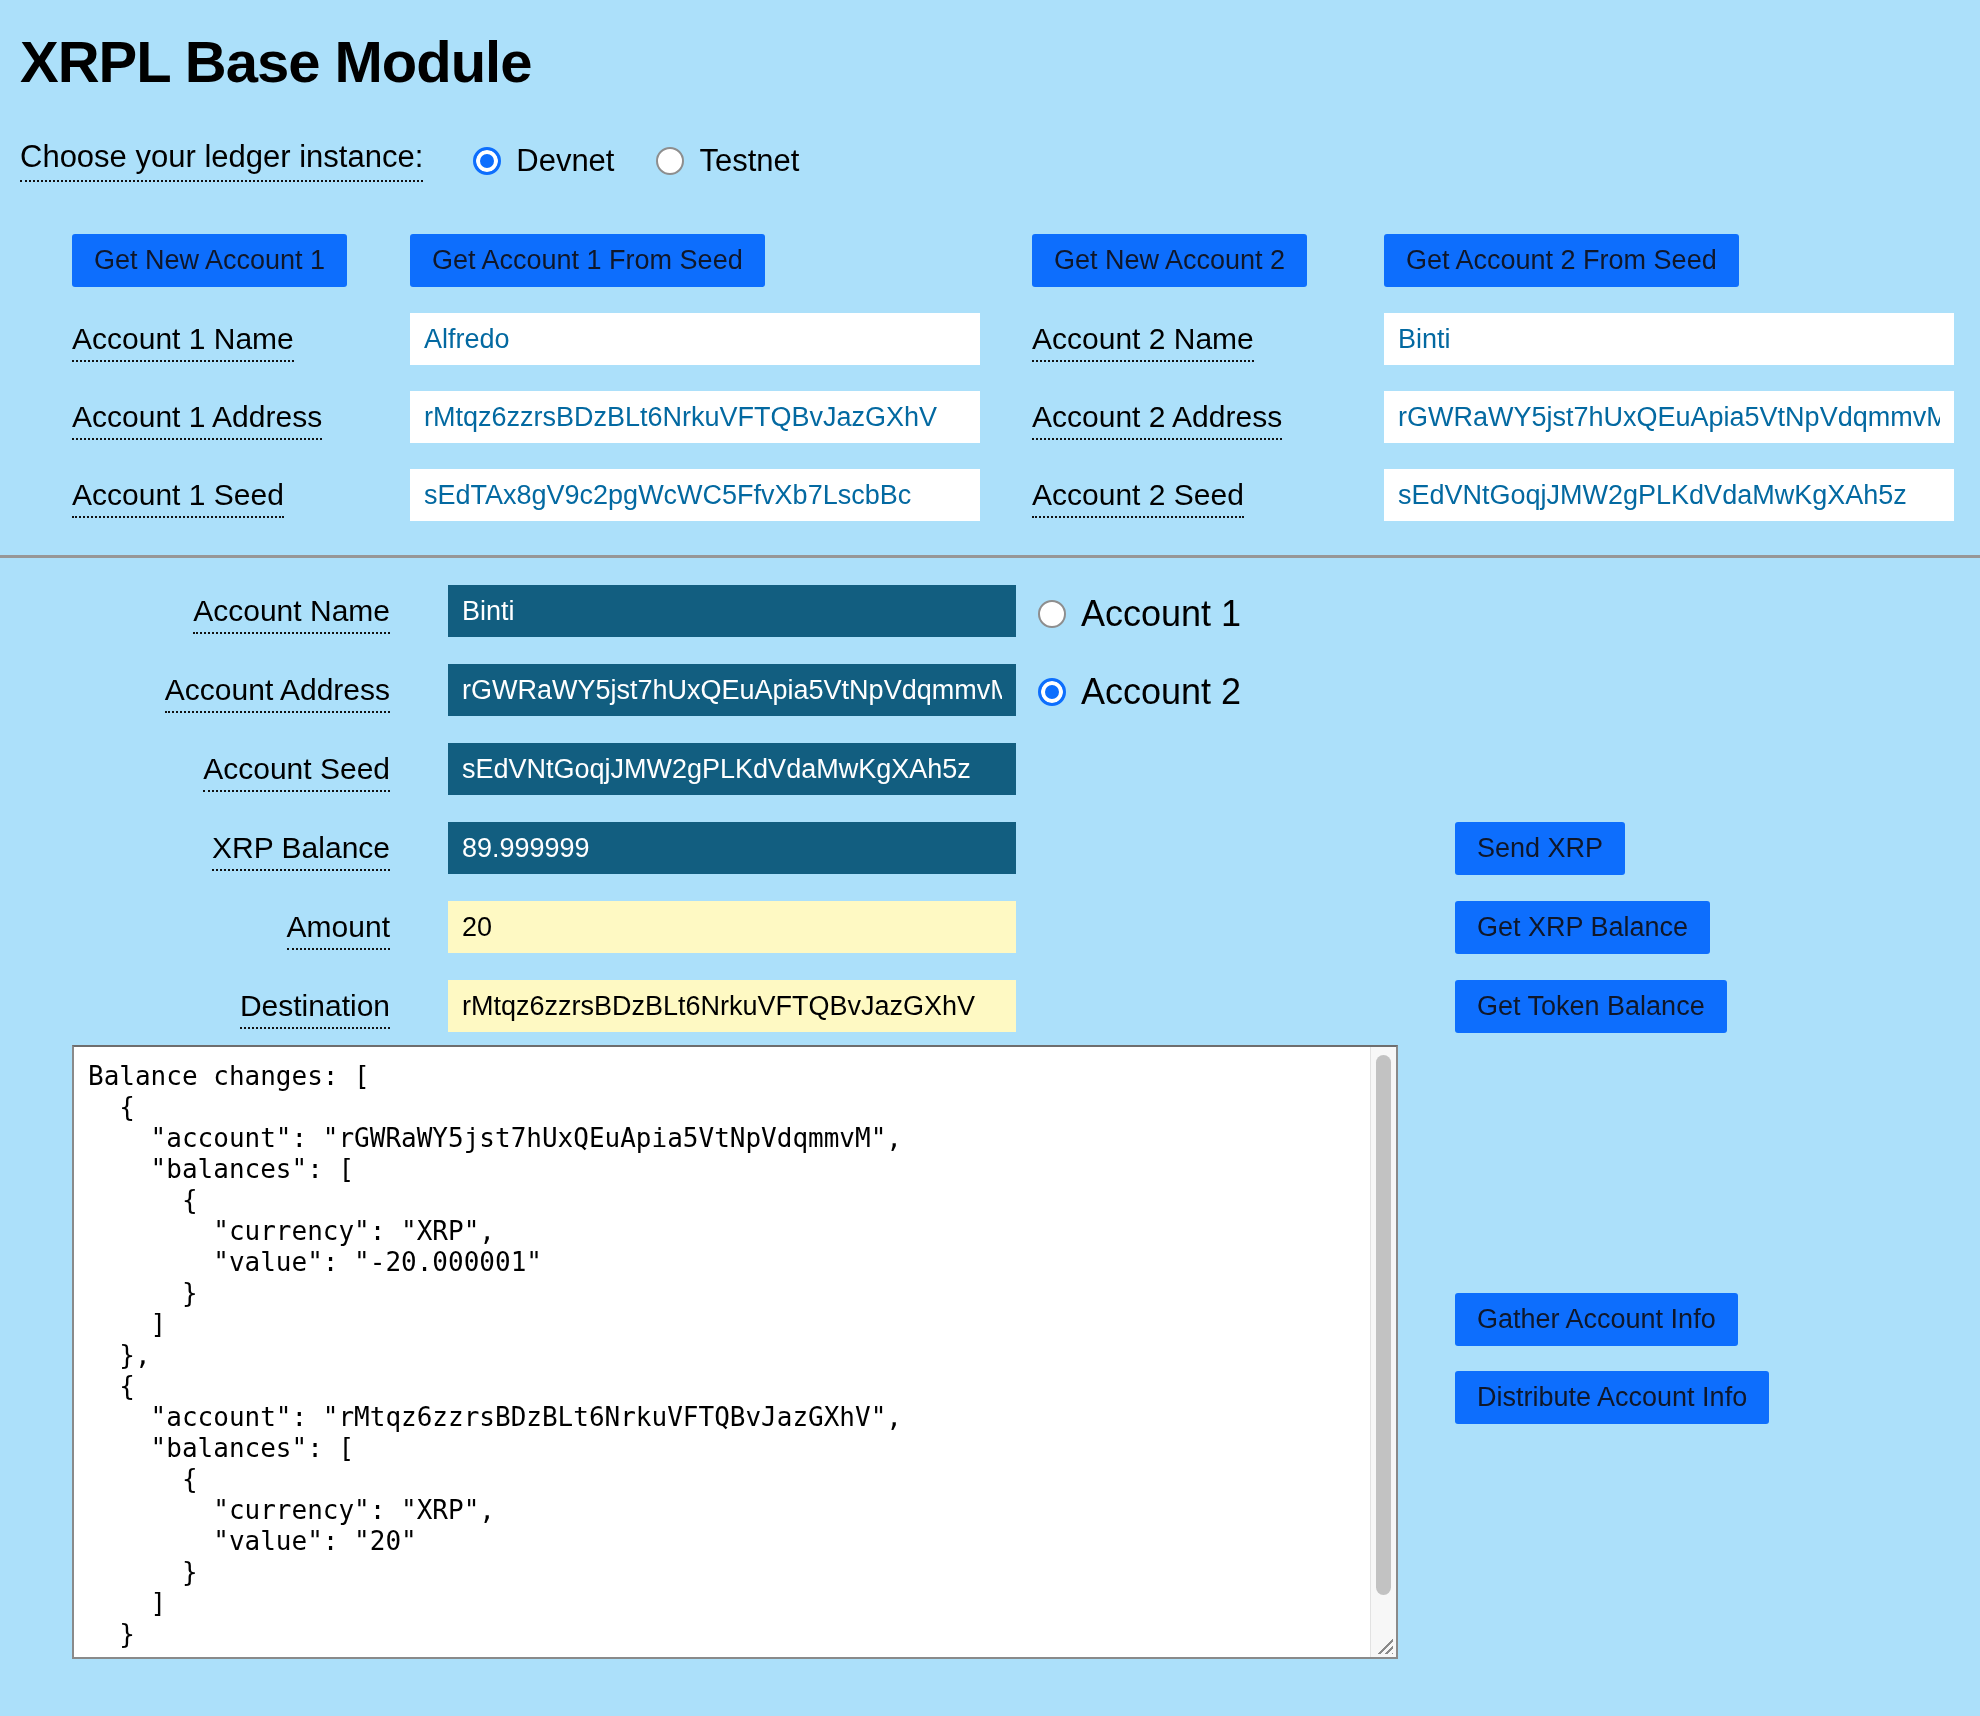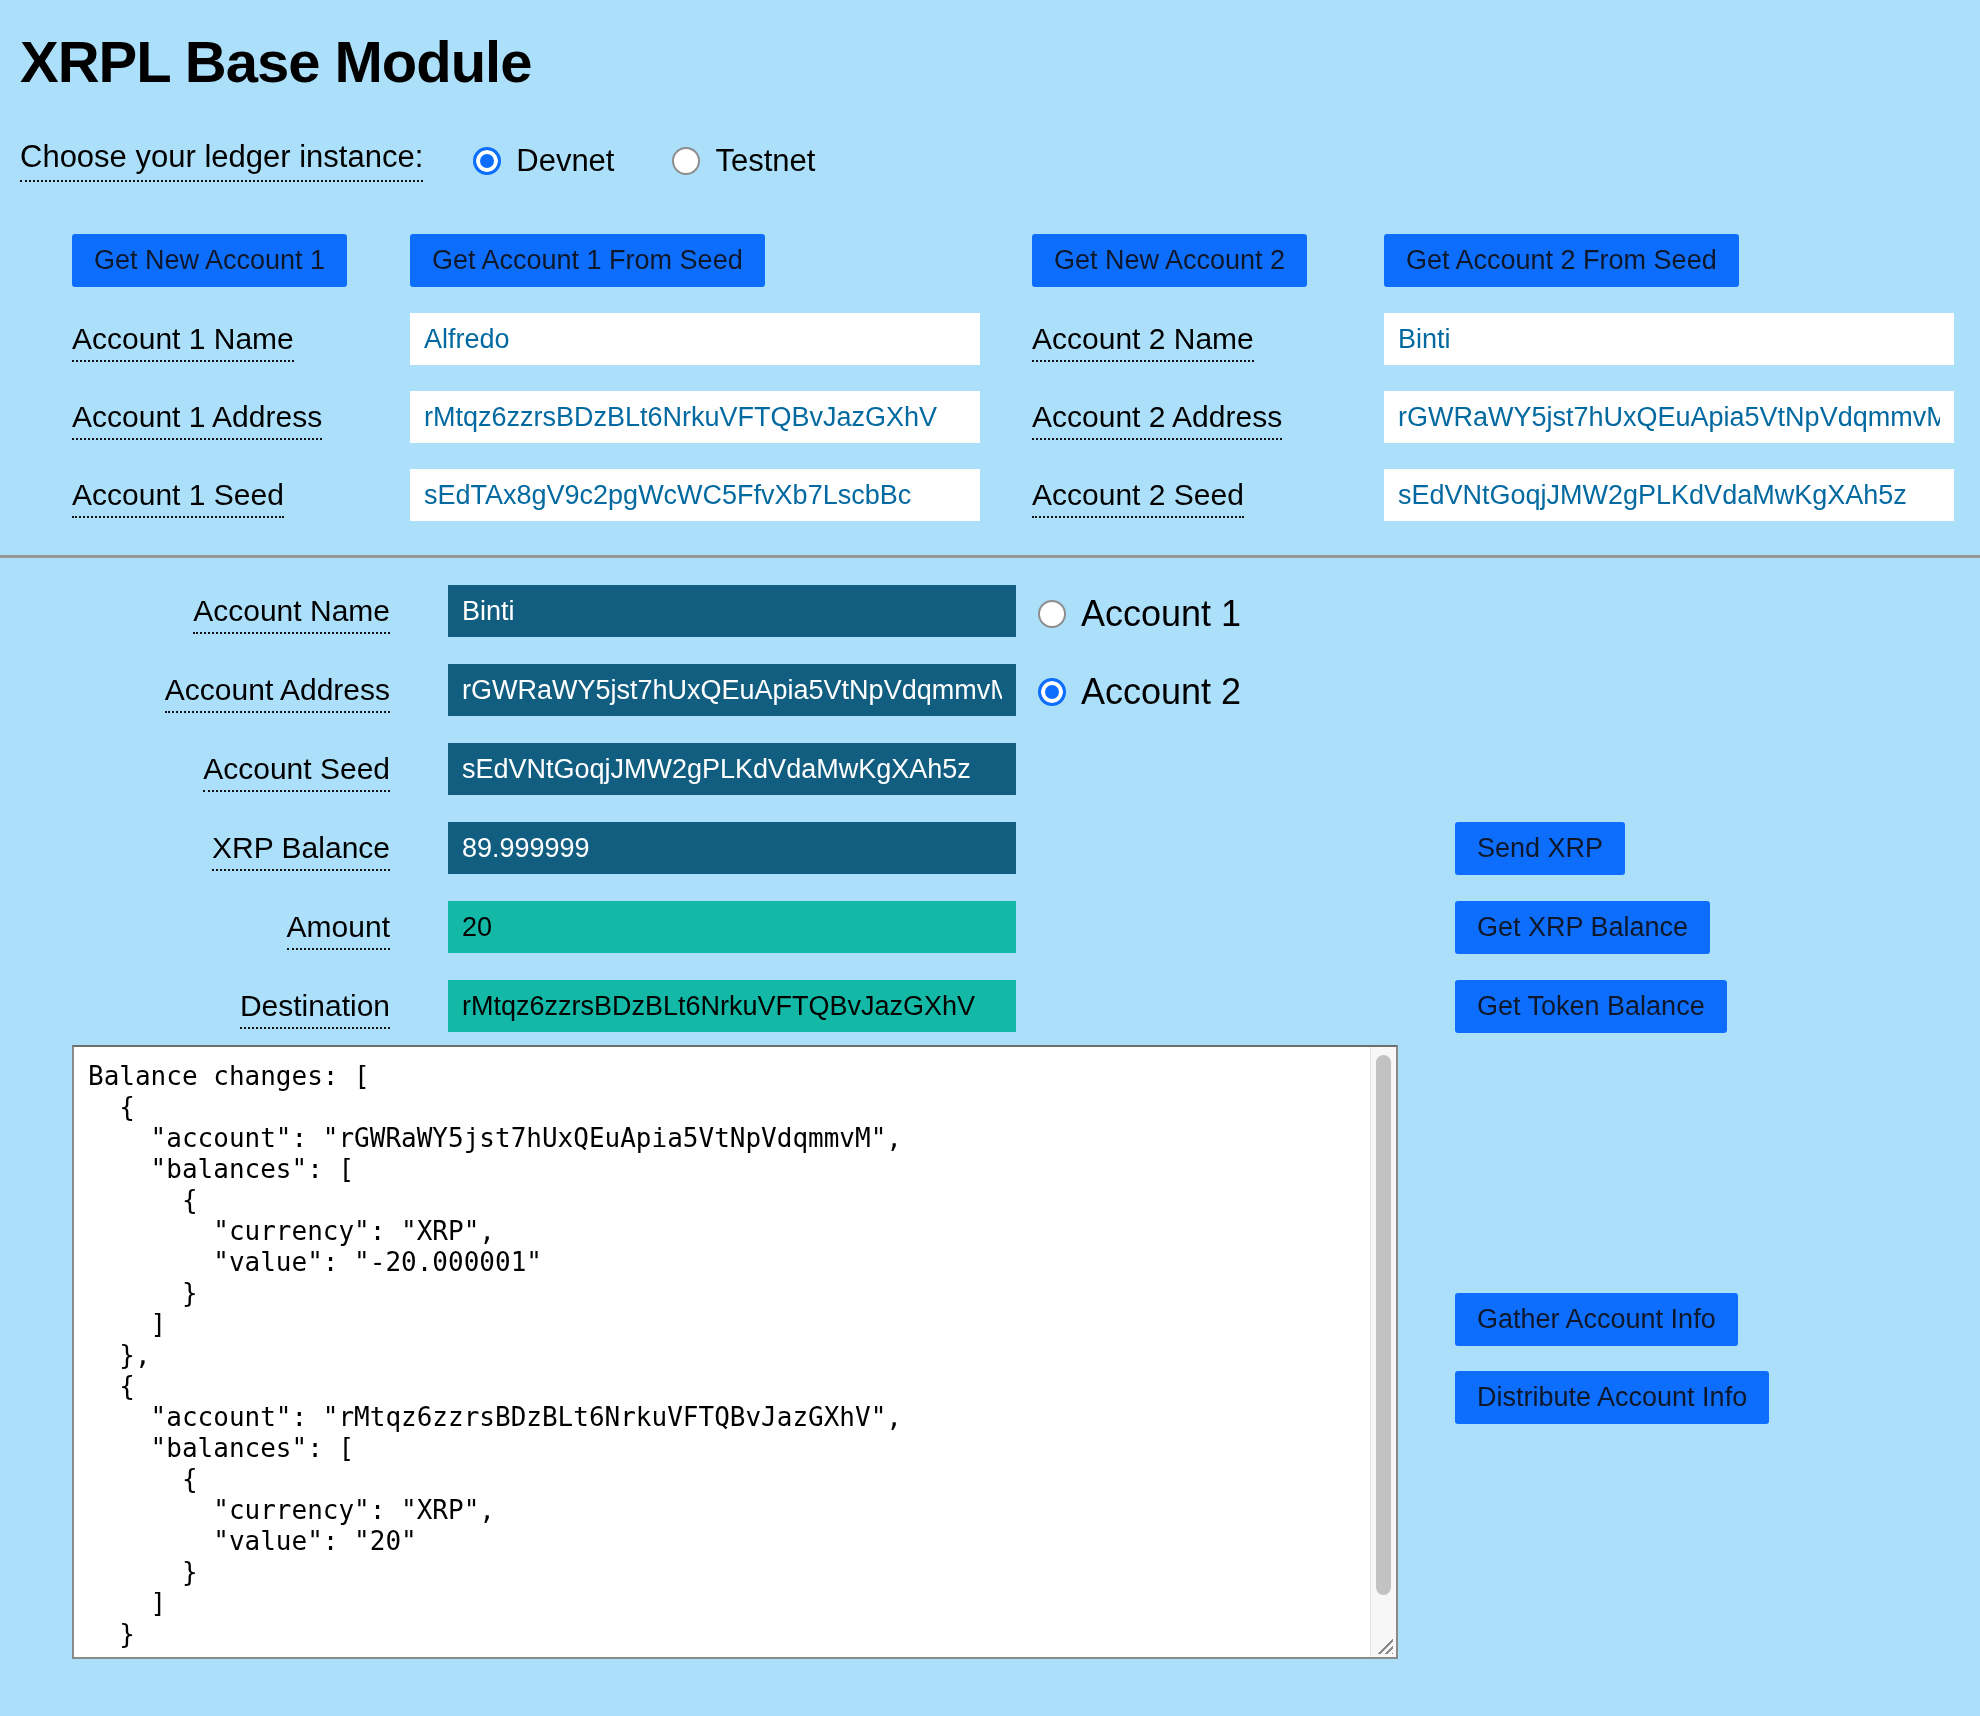--- a/index.html
+++ b/index.html
@@ -8,21 +8,21 @@
     font-family:"Liberation Sans",sans-serif;
     color:#000;
   }
   .page{width:1980px;min-height:1716px;box-sizing:border-box;padding:16px 20px 0;}
 
   
   .title{font-size:58px;font-weight:bold;letter-spacing:-1px;margin:12px 0 44px 0;}
   .ledger-row{display:flex;align-items:center;gap:50px;margin-bottom:52px;}
   .ledger-label{font-size:31px;}
   .dotted{border-bottom:2px dotted #111;padding-bottom:5px;}
-  .radio-group{display:flex;gap:58px;}
+  .radio-group{display:flex;gap:42px;}
   .radio-opt{display:flex;align-items:center;gap:15px;font-size:31px;cursor:default;}
   .radio{width:28px;height:28px;border-radius:50%;background:#fff;border:2px solid #8e8e8e;box-sizing:border-box;flex:0 0 auto;}
   .radio.checked{border:3px solid #0d6efd;background:#0d6efd;box-shadow:inset 0 0 0 4px #fff;}
 
   
   .btn{
     background:#0d6efd;color:#0f172a;border:none;border-radius:3px;
     font-family:inherit;font-size:27px;padding:13px 22px;line-height:1;
     white-space:nowrap;cursor:pointer;
   }
@@ -40,21 +40,21 @@
   }
 
   hr.divider{border:none;height:3px;background:#979797;margin:34px -20px 0 -20px;}
 
   
   .section-mid{position:relative;margin-top:27px;height:447px;}
   .grid-mid{display:grid;grid-template-columns:370px 568px;column-gap:58px;row-gap:27px;align-items:center;}
   .mid-label{text-align:right;font-size:30px;}
   .field{
     width:100%;height:52px;box-sizing:border-box;border:none;border-radius:0;
-    padding:0 14px;font-size:27px;font-family:inherit;background:#14b8a6;color:#000;
+    padding:0 14px;font-size:27px;font-family:inherit;background:#fef9c3;color:#000;
   }
   .field.teal{background:#125e80;color:#fff;}
   .acct-radio{position:absolute;left:1018px;display:flex;align-items:center;gap:15px;font-size:36px;}
   .acct-radio.r1{top:8px;}
   .acct-radio.r2{top:86px;}
   .act-btn{position:absolute;left:1435px;}
   .act-btn.b1{top:237px;}
   .act-btn.b2{top:316px;}
   .act-btn.b3{top:395px;}
 

